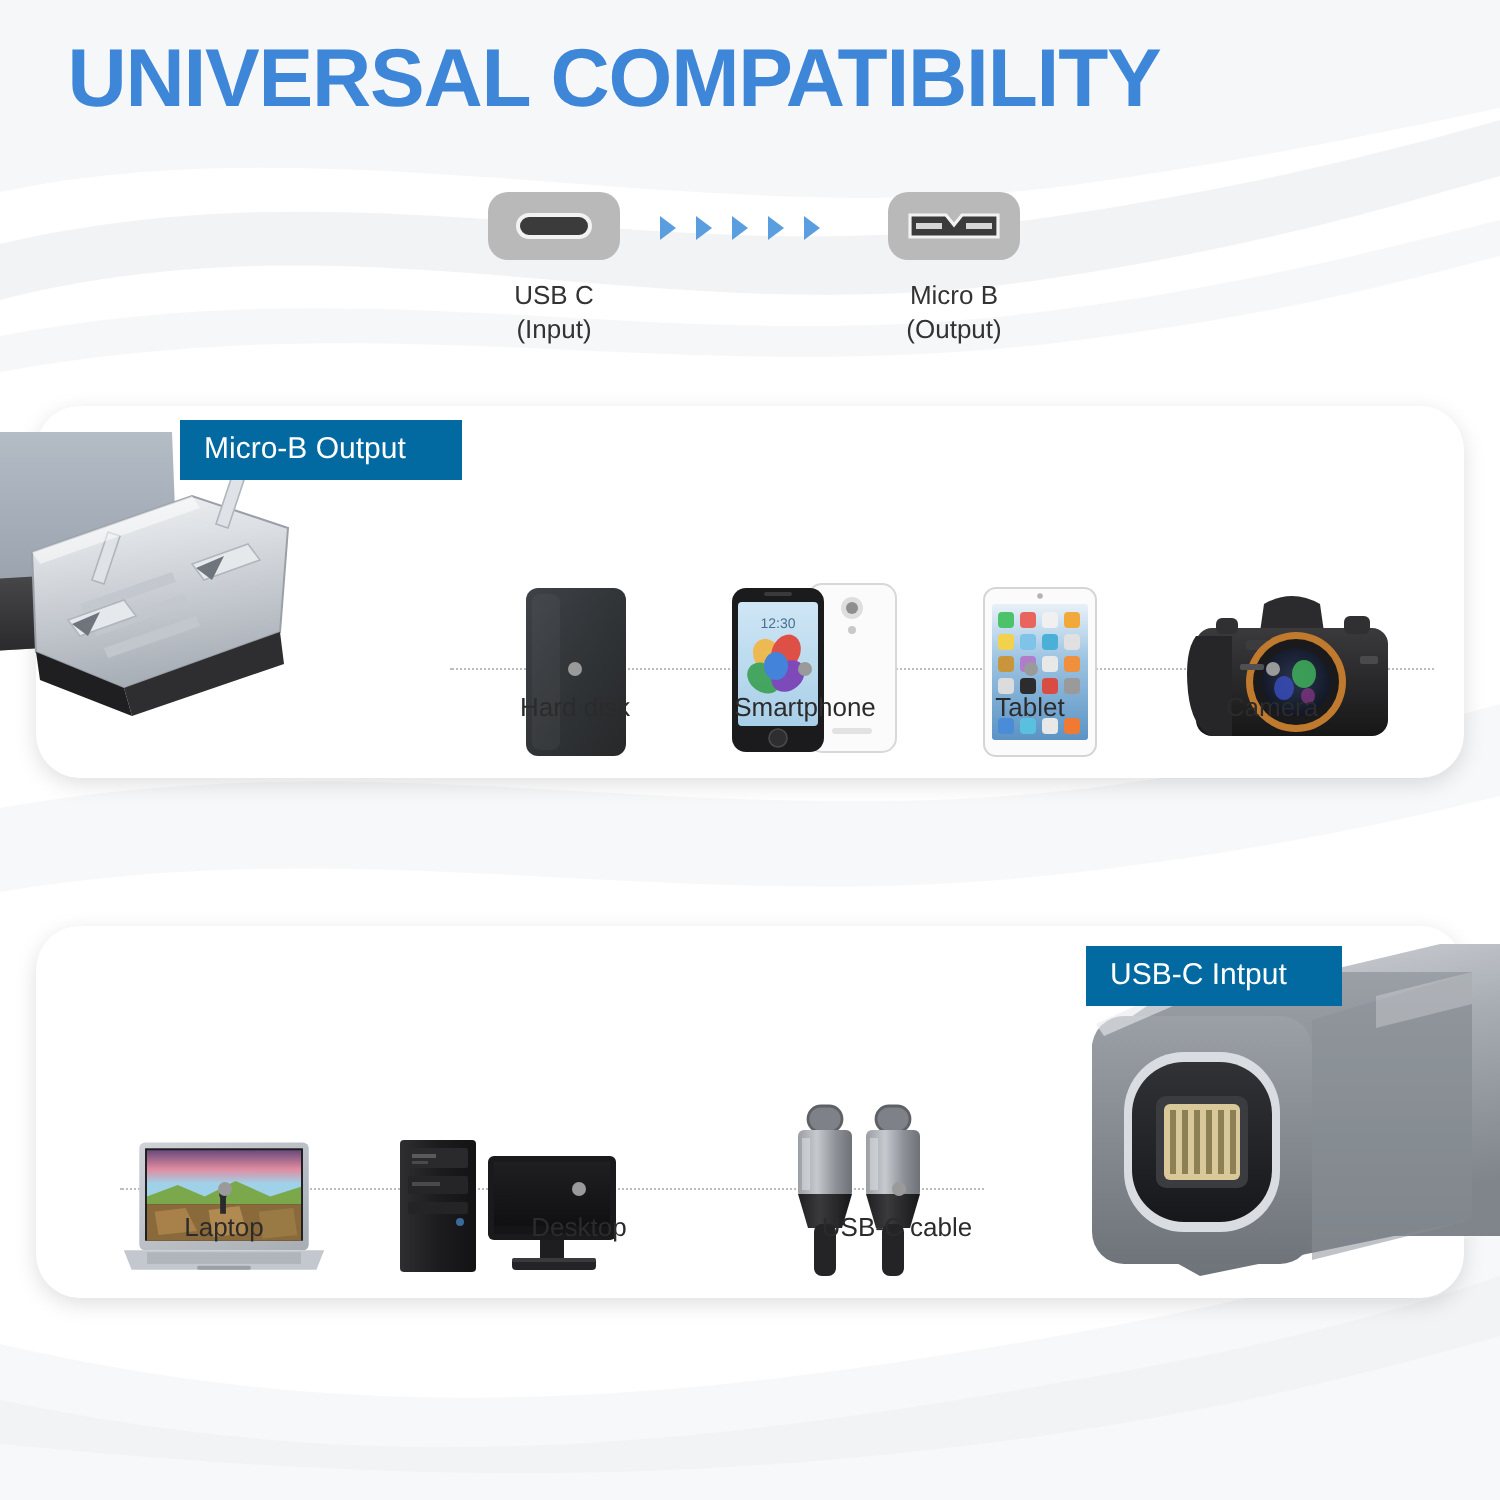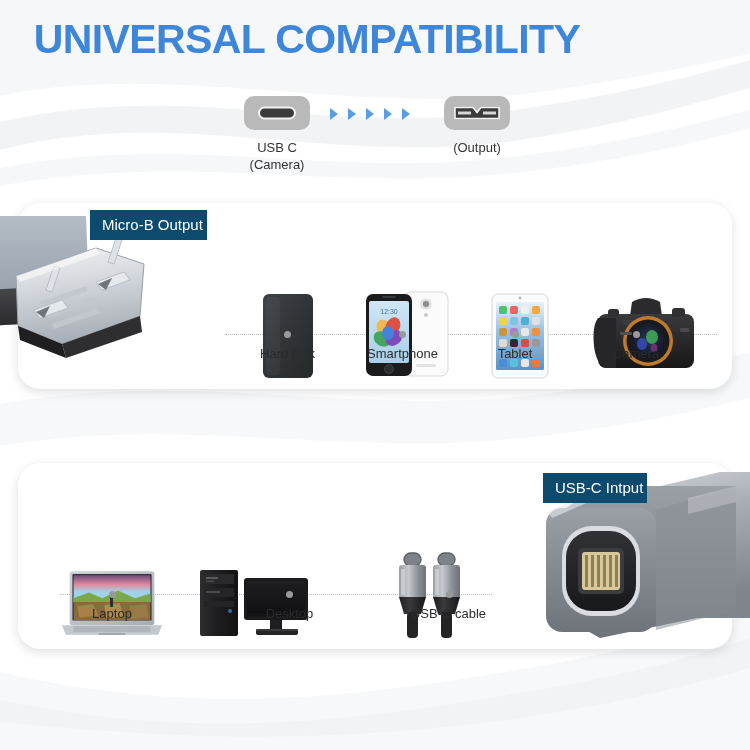--- a/index.html
+++ b/index.html
@@ -108,24 +108,24 @@
     border-radius: 22px;
     box-shadow: 0 3px 11px rgba(0,0,0,0.13);
     z-index: 3;
   }
   #card-microb { left: 18px; top: 203px; width: 714px; height: 186px; }
   #card-usbc   { left: 18px; top: 463px; width: 714px; height: 186px; }
 
   
   .section-badge {
     position: absolute;
-    background: #0c4a6e;
+    background: #0369a1;
     color: #ffffff;
     font-size: 15px;
-    padding: 6px 4px 7px 12px;
+    padding: 6px 28px 7px 12px;
     white-space: nowrap;
     z-index: 20;
     font-family: "Liberation Sans", sans-serif;
   }
   #badge-microb { left: 90px; top: 210px; }
   #badge-usbc   { left: 543px; top: 473px; }
 
   
   #art-microb {
     position: absolute;
@@ -198,39 +198,40 @@
 
 <div id="page-title">UNIVERSAL COMPATIBILITY</div>
 
 <div id="flow-row">
 
   <div class="flow-item" id="flow-item-usbc">
     <div class="flow-plug">
       <div class="plug-port-c"></div>
     </div>
     <div class="flow-label">USB C</div>
-    <div class="flow-label">(Camera)</div>
+    <div class="flow-label">(Input)</div>
   </div>
 
   <div id="flow-arrows">
     <span class="flow-arrow"></span>
     <span class="flow-arrow"></span>
     <span class="flow-arrow"></span>
     <span class="flow-arrow"></span>
     <span class="flow-arrow"></span>
   </div>
 
   <div class="flow-item" id="flow-item-microb">
     <div class="flow-plug">
       <svg class="plug-port-micro" viewBox="0 0 46 13" xmlns="http://www.w3.org/2000/svg">
         <path d="M1,1 L19,1 L23,6 L27,1 L45,1 L45,12 L1,12 Z" fill="#3b3b3b" stroke="#f2f2f2" stroke-width="1.6"></path>
         <rect x="4" y="5" width="13" height="3" fill="#d6d6d6"></rect>
         <rect x="29" y="5" width="13" height="3" fill="#d6d6d6"></rect>
       </svg>
     </div>
+    <div class="flow-label">Micro B</div>
     <div class="flow-label">(Output)</div>
   </div>
 </div>
 
 <div class="card" id="card-microb"></div>
 
 <svg id="art-microb" viewBox="0 0 230 170" xmlns="http://www.w3.org/2000/svg">
   <defs>
     <linearGradient id="bodyG" x1="0" y1="0" x2="0" y2="1">
       <stop offset="0" stop-color="#b4bcc6"></stop>

